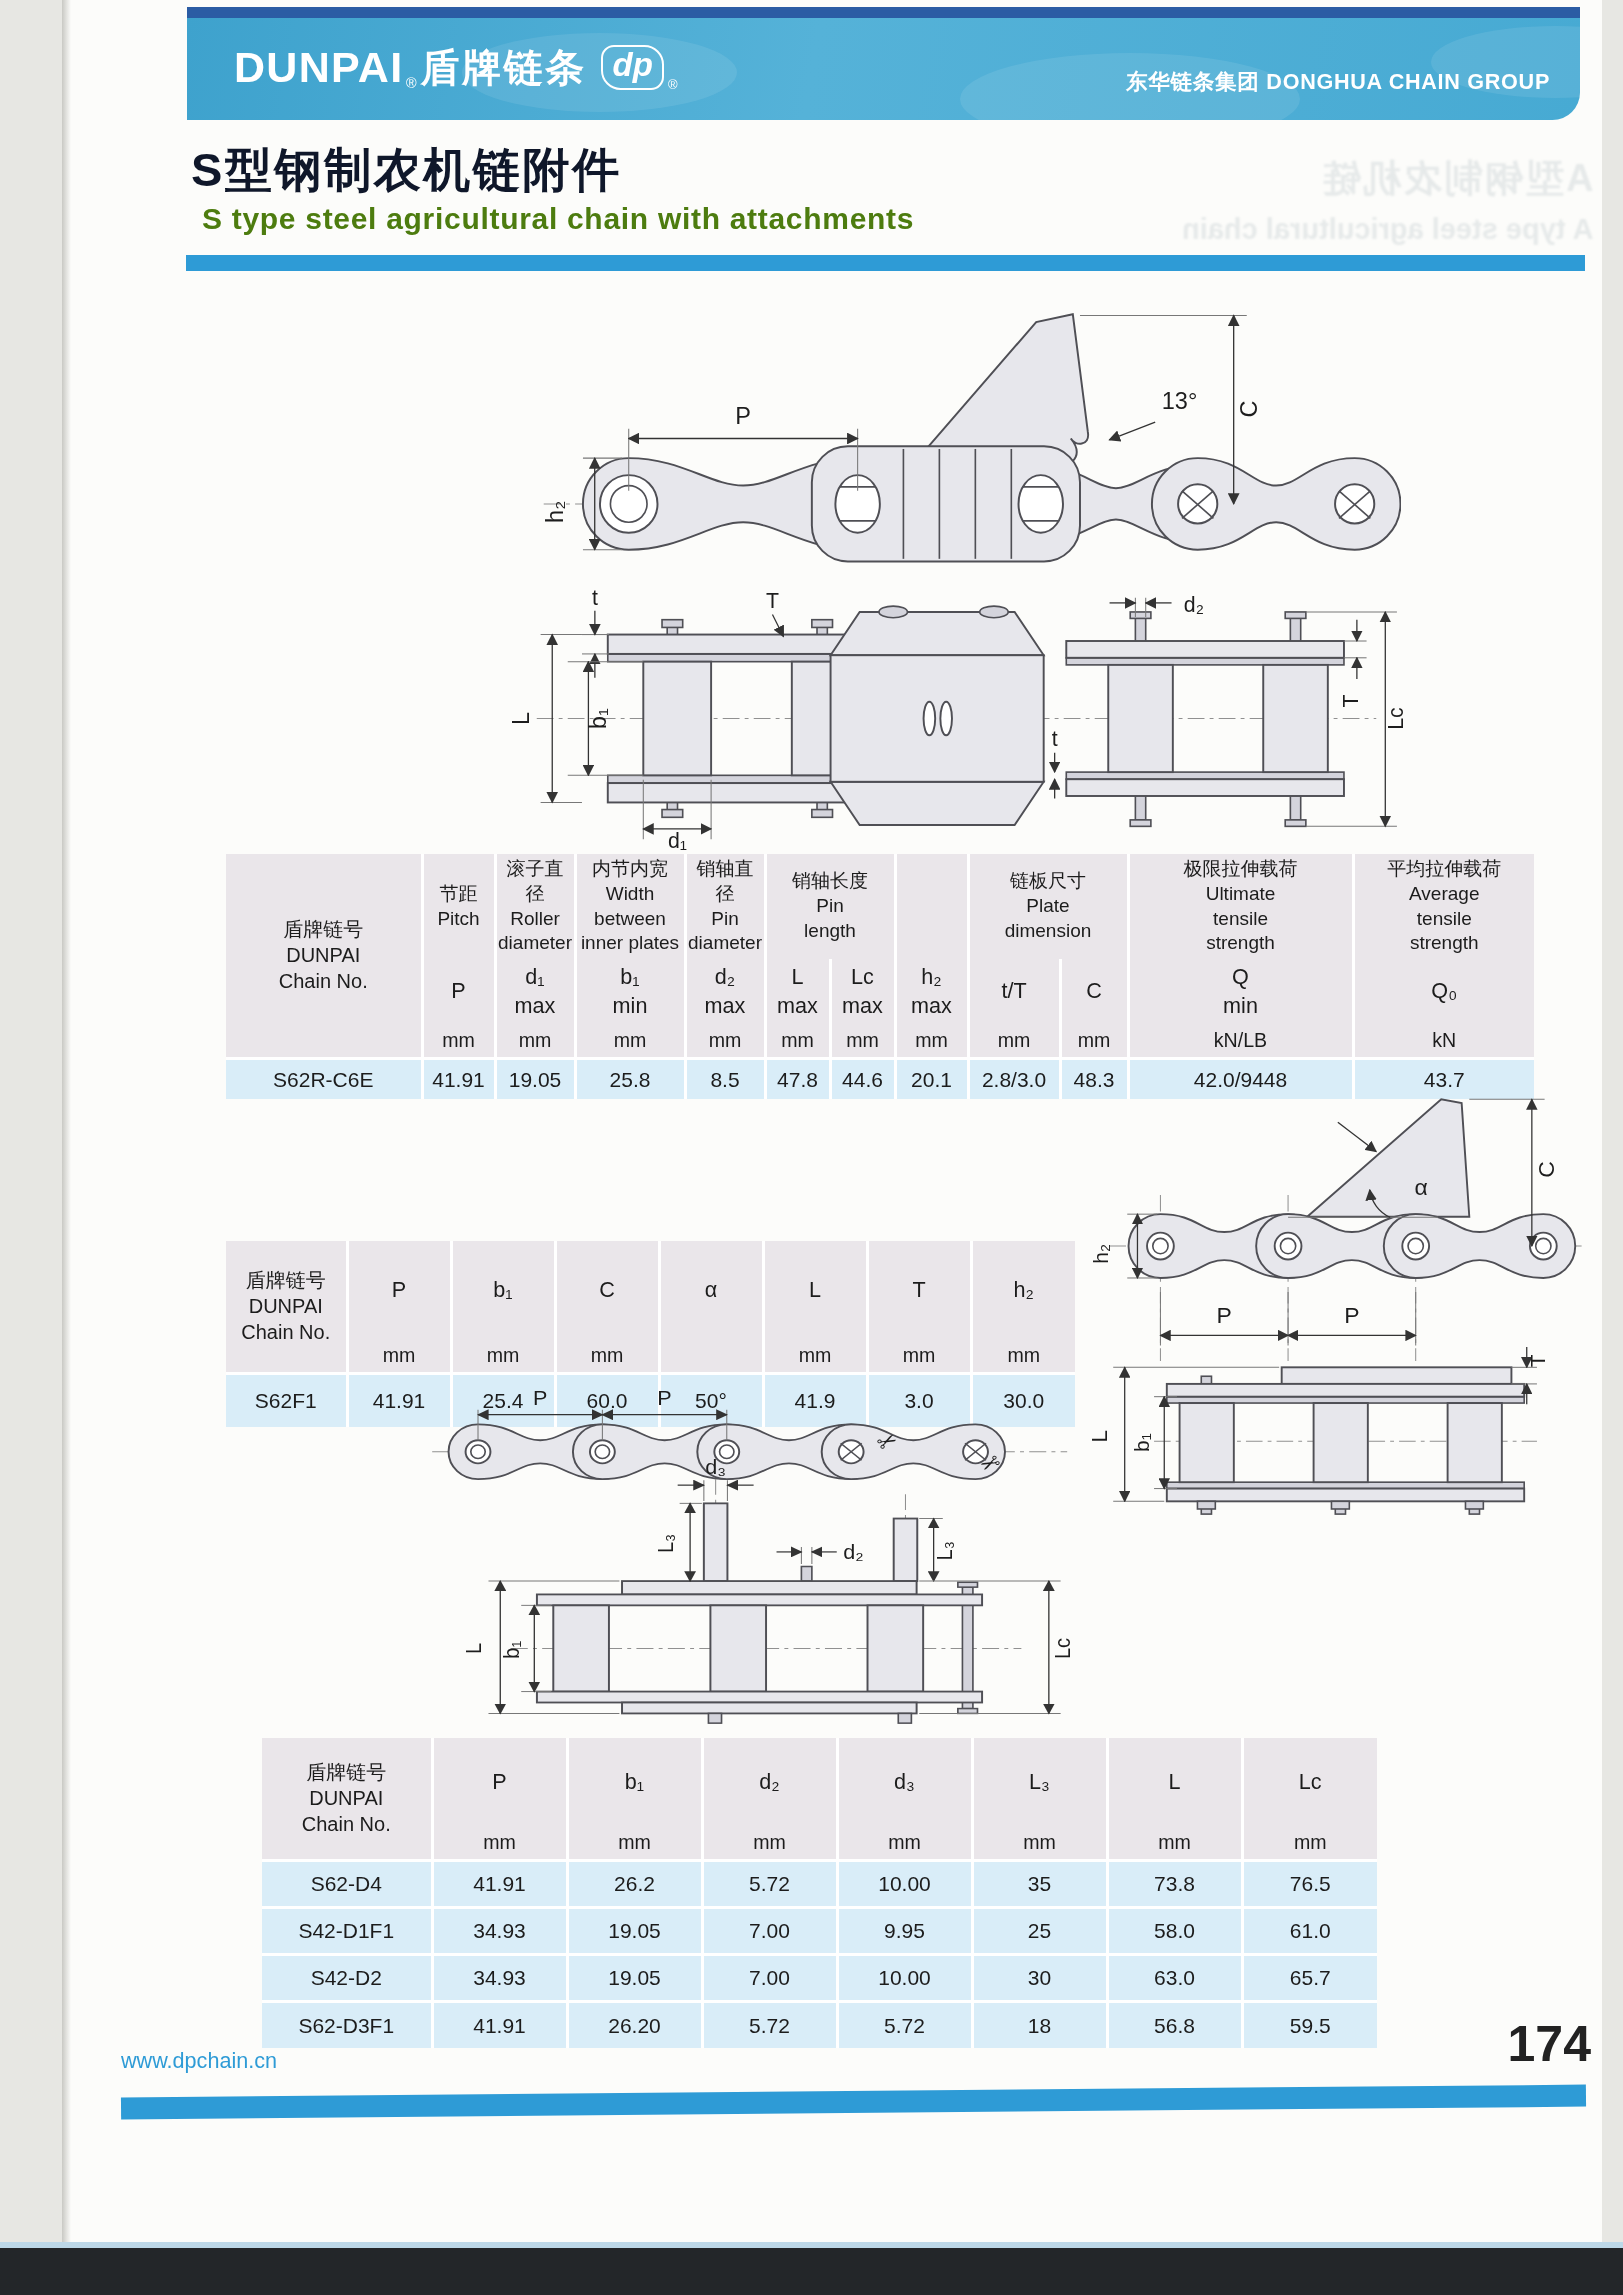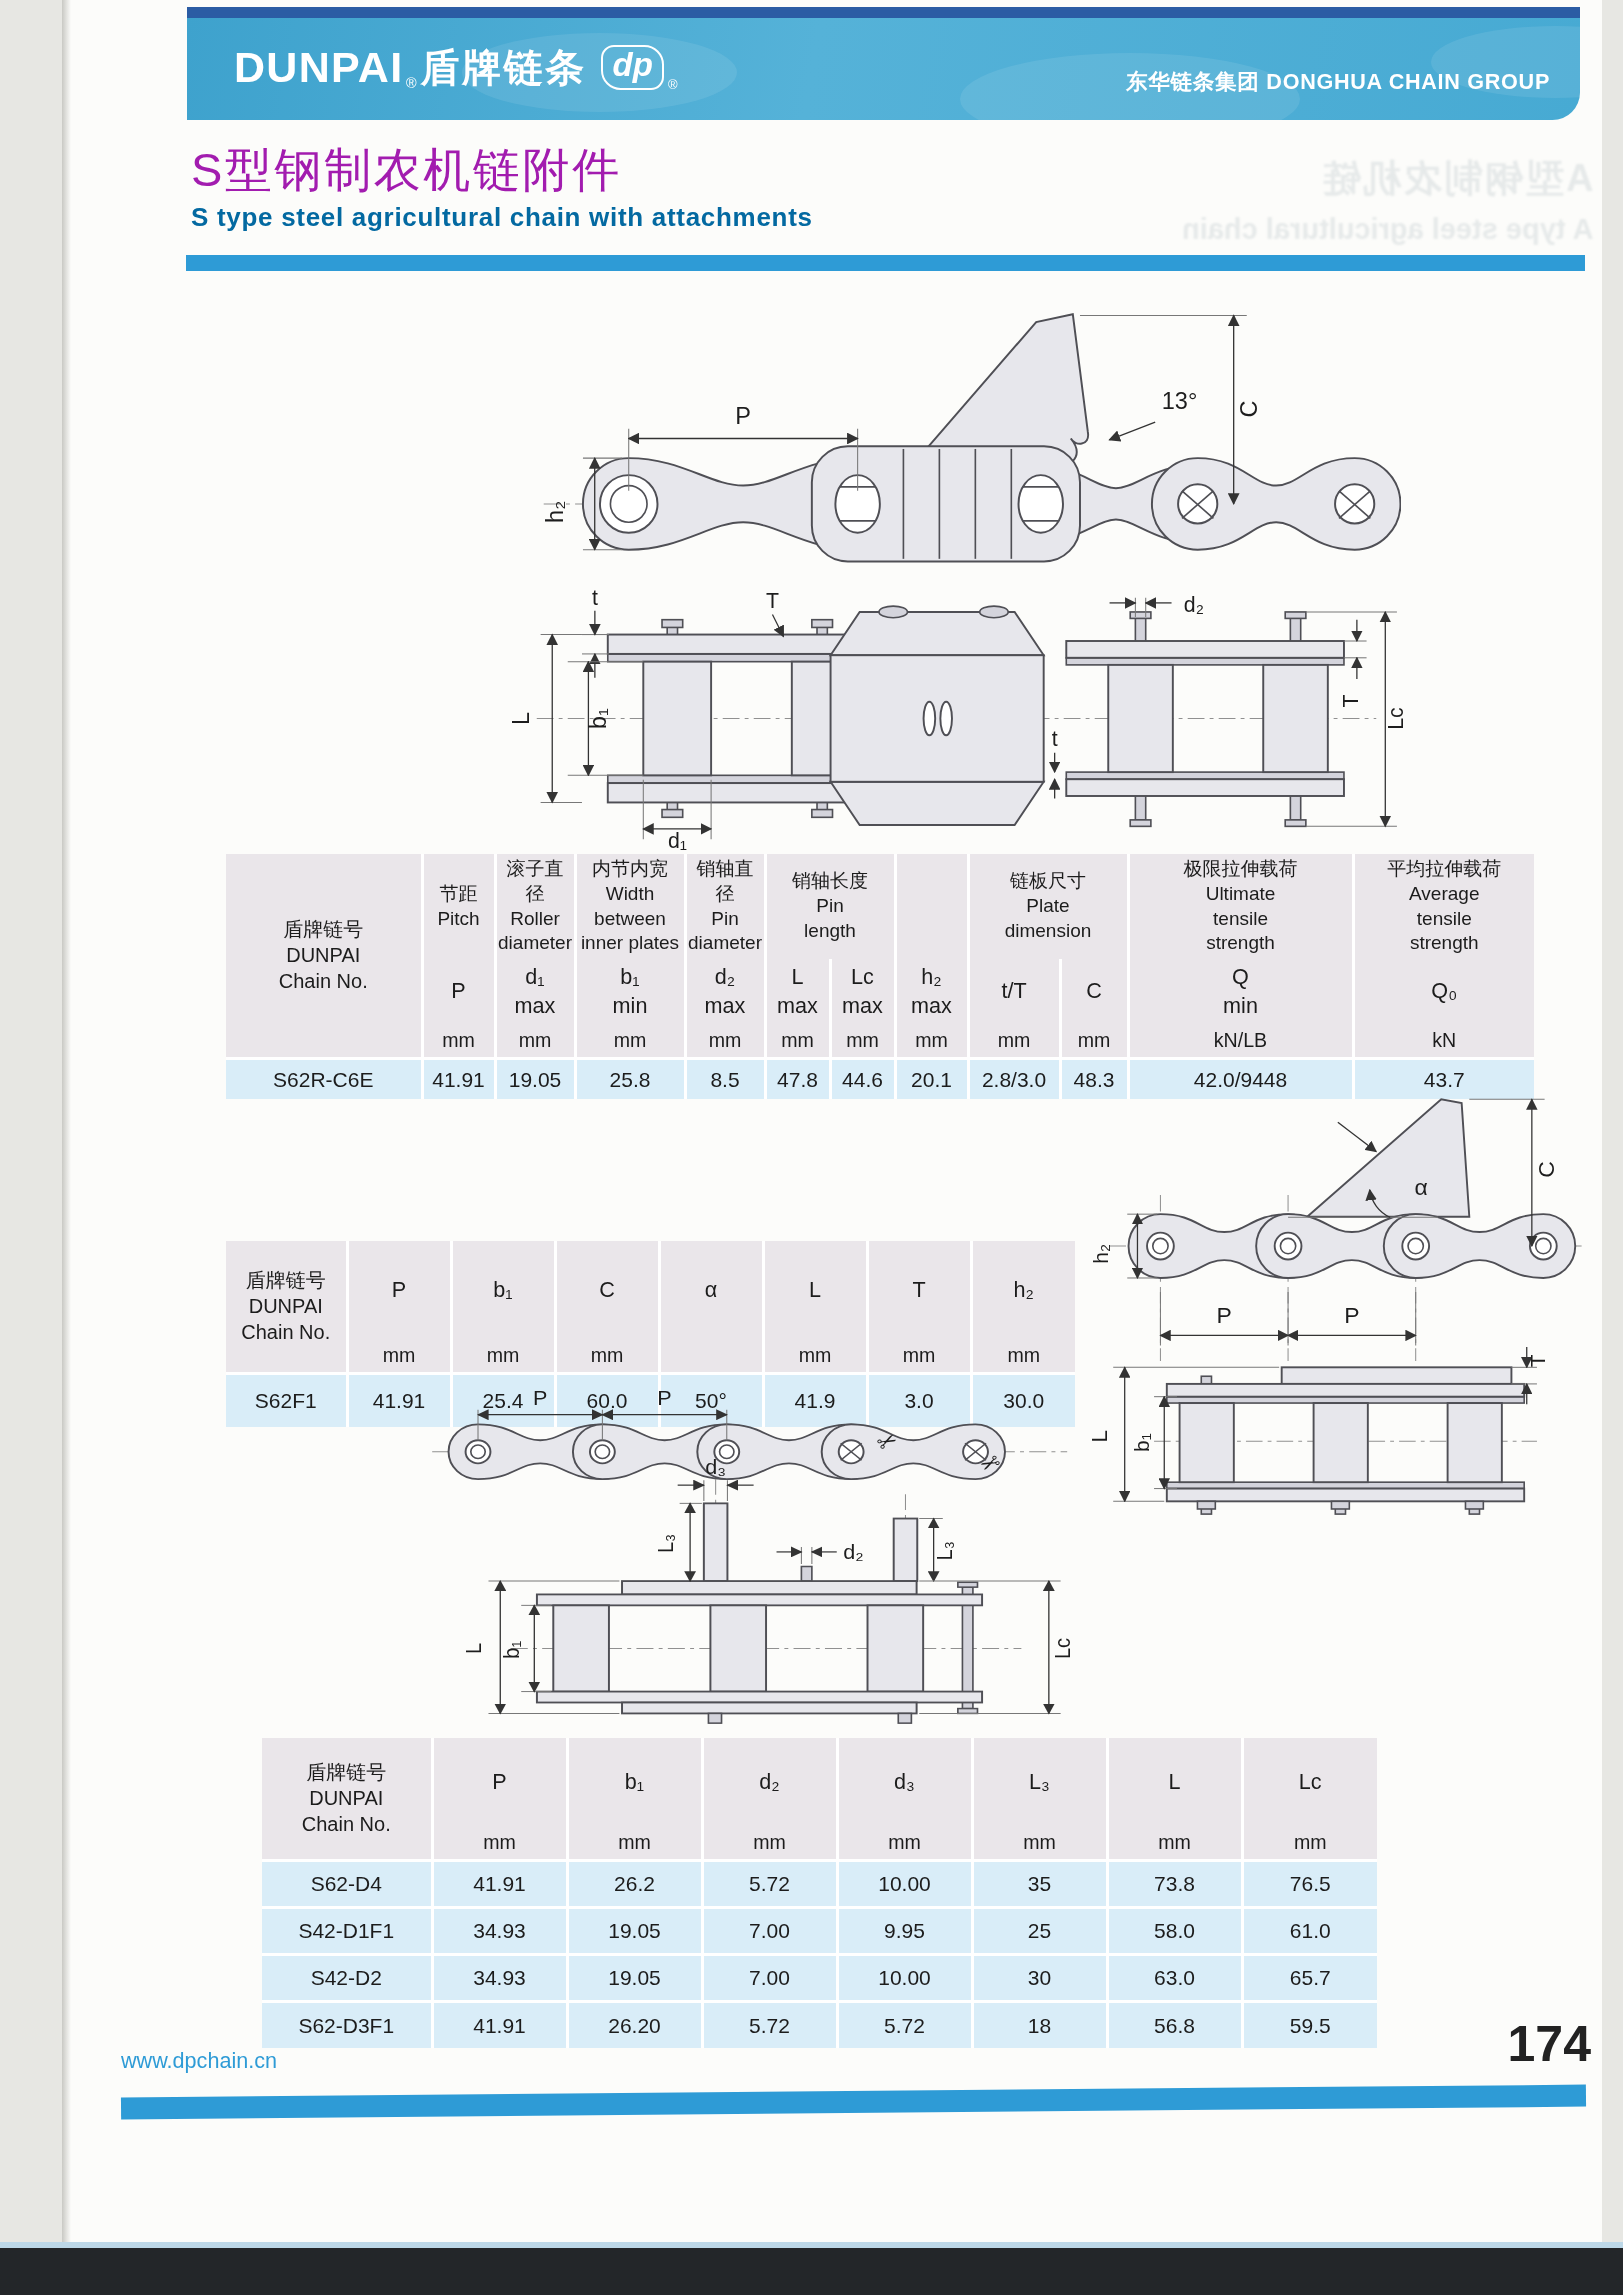--- a/index.html
+++ b/index.html
@@ -24,22 +24,22 @@
   .logo-en{font-size:43px;font-weight:bold;color:#fff;letter-spacing:1.3px;}
   .logo-reg{font-size:14.4px;color:#fff;align-self:flex-end;margin:0 3.9px 3.9px 2.6px;}
   .logo-cn{font-size:39px;font-weight:bold;color:#fff;letter-spacing:2.6px;}
   .logo-mono{margin-left:14.4px;font-size:33px;font-weight:bold;font-style:italic;color:#fff;
              border:2.6px solid #fff;border-radius:13px 19.6px 13px 19.6px;padding:0 9.2px 3.9px;line-height:1.1;}
   .logo-reg2{font-size:13px;color:#fff;align-self:flex-end;margin:0 0 2.6px 3.9px;}
   .banner-right{position:absolute;right:30px;top:60px;font-size:21.6px;font-weight:bold;color:#fff;
                 letter-spacing:0.7px;}
 
   
-  .title-cn{position:absolute;left:191px;top:139px;font-size:47px;font-weight:normal;letter-spacing:2.6px;color:#a21caf;}
-  .title-en{position:absolute;left:191px;top:202px;font-size:26px;font-weight:bold;letter-spacing:0.7px;color:#0369a1;}
+  .title-cn{position:absolute;left:191px;top:139px;font-size:47px;font-weight:bold;letter-spacing:2.6px;color:#0f172a;}
+  .title-en{position:absolute;left:202px;top:202px;font-size:30px;font-weight:bold;letter-spacing:0.7px;color:#4d7c0f;}
   .title-bar{position:absolute;left:186px;top:255px;width:1399px;height:16.4px;background:#2e9bd6;}
   .ghost{position:absolute;right:31px;top:153px;text-align:left;transform:scaleX(-1);
          opacity:.20;color:#8fa0a8;filter:blur(1px);}
   .ghost .g1{font-size:38px;font-weight:bold;letter-spacing:2.6px;}
   .ghost .g2{font-size:29px;font-weight:bold;margin-top:9.2px;}
 
   
   .draw{position:absolute;}
   svg .part{fill:#e7e7ec;stroke:#4f4f55;stroke-width:3;}
   svg .part2{fill:#d4d4dc;stroke:#4f4f55;stroke-width:2.5;}

